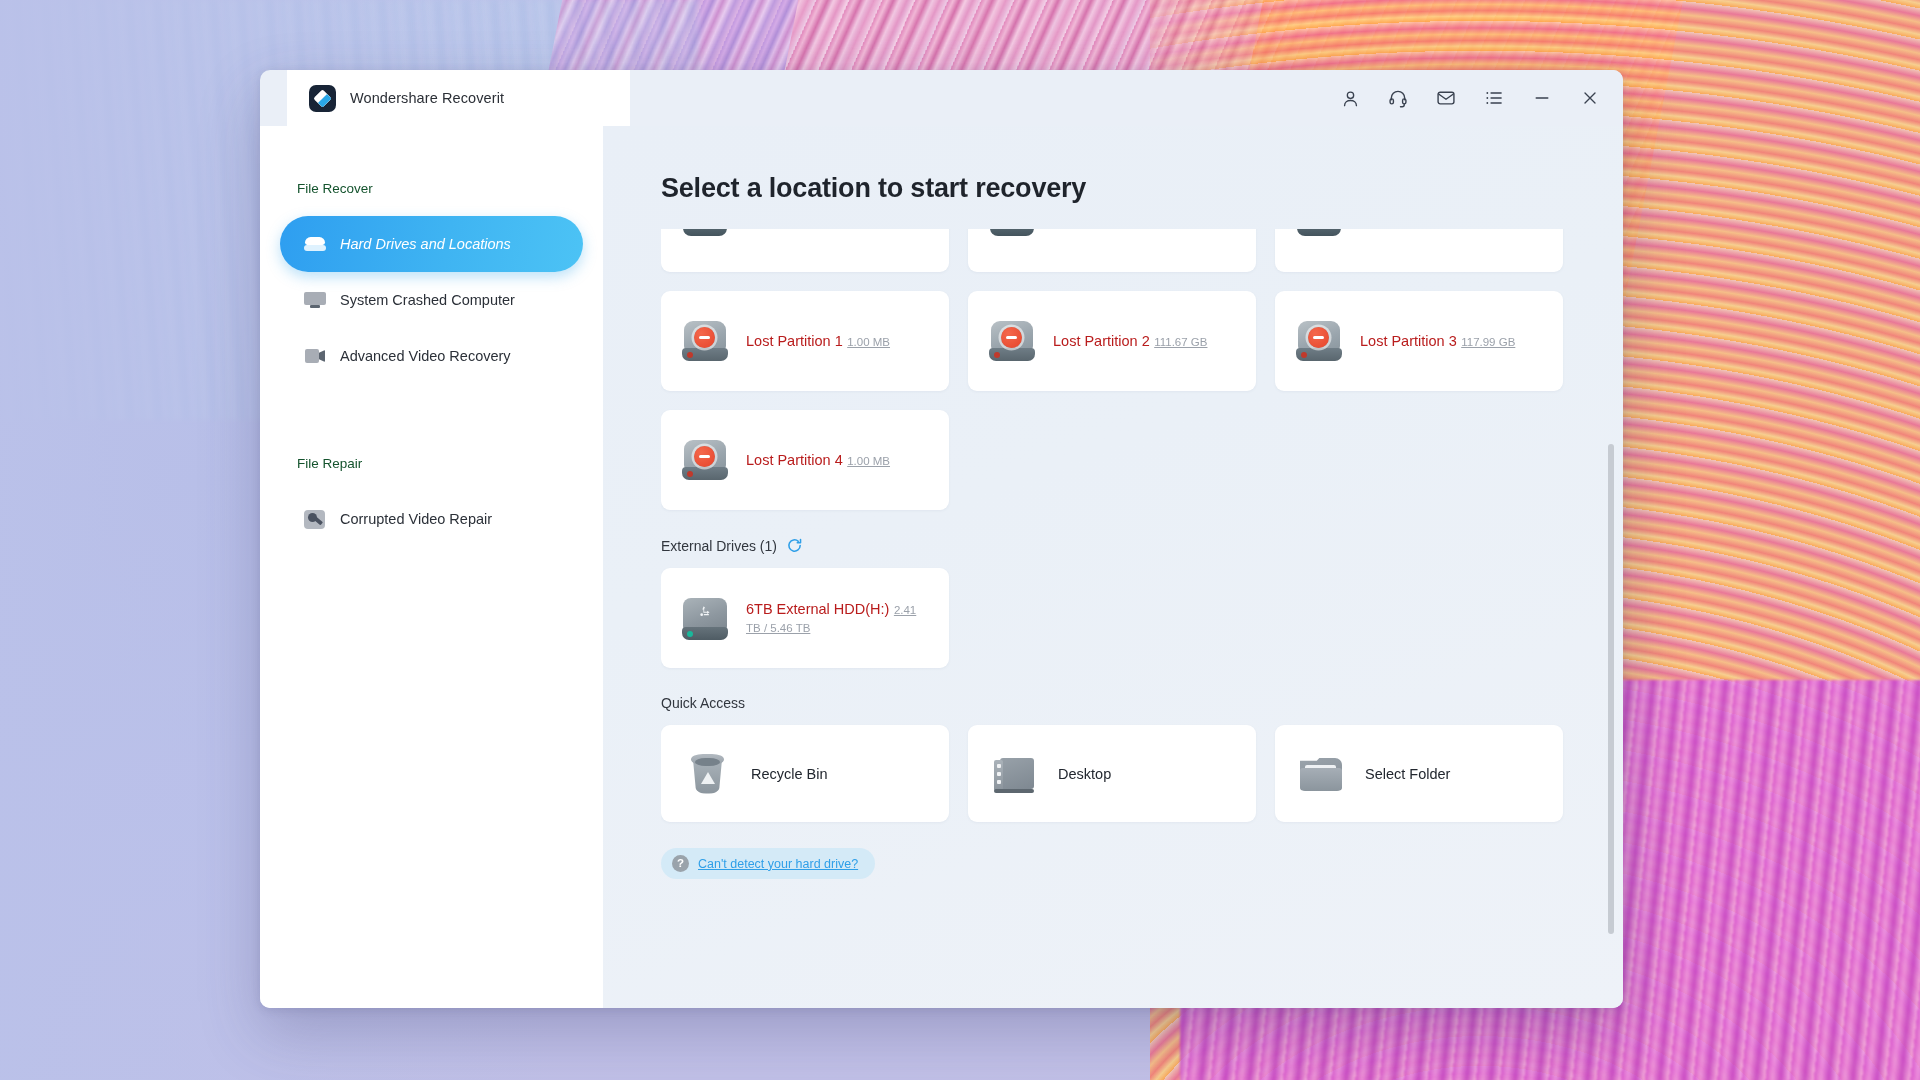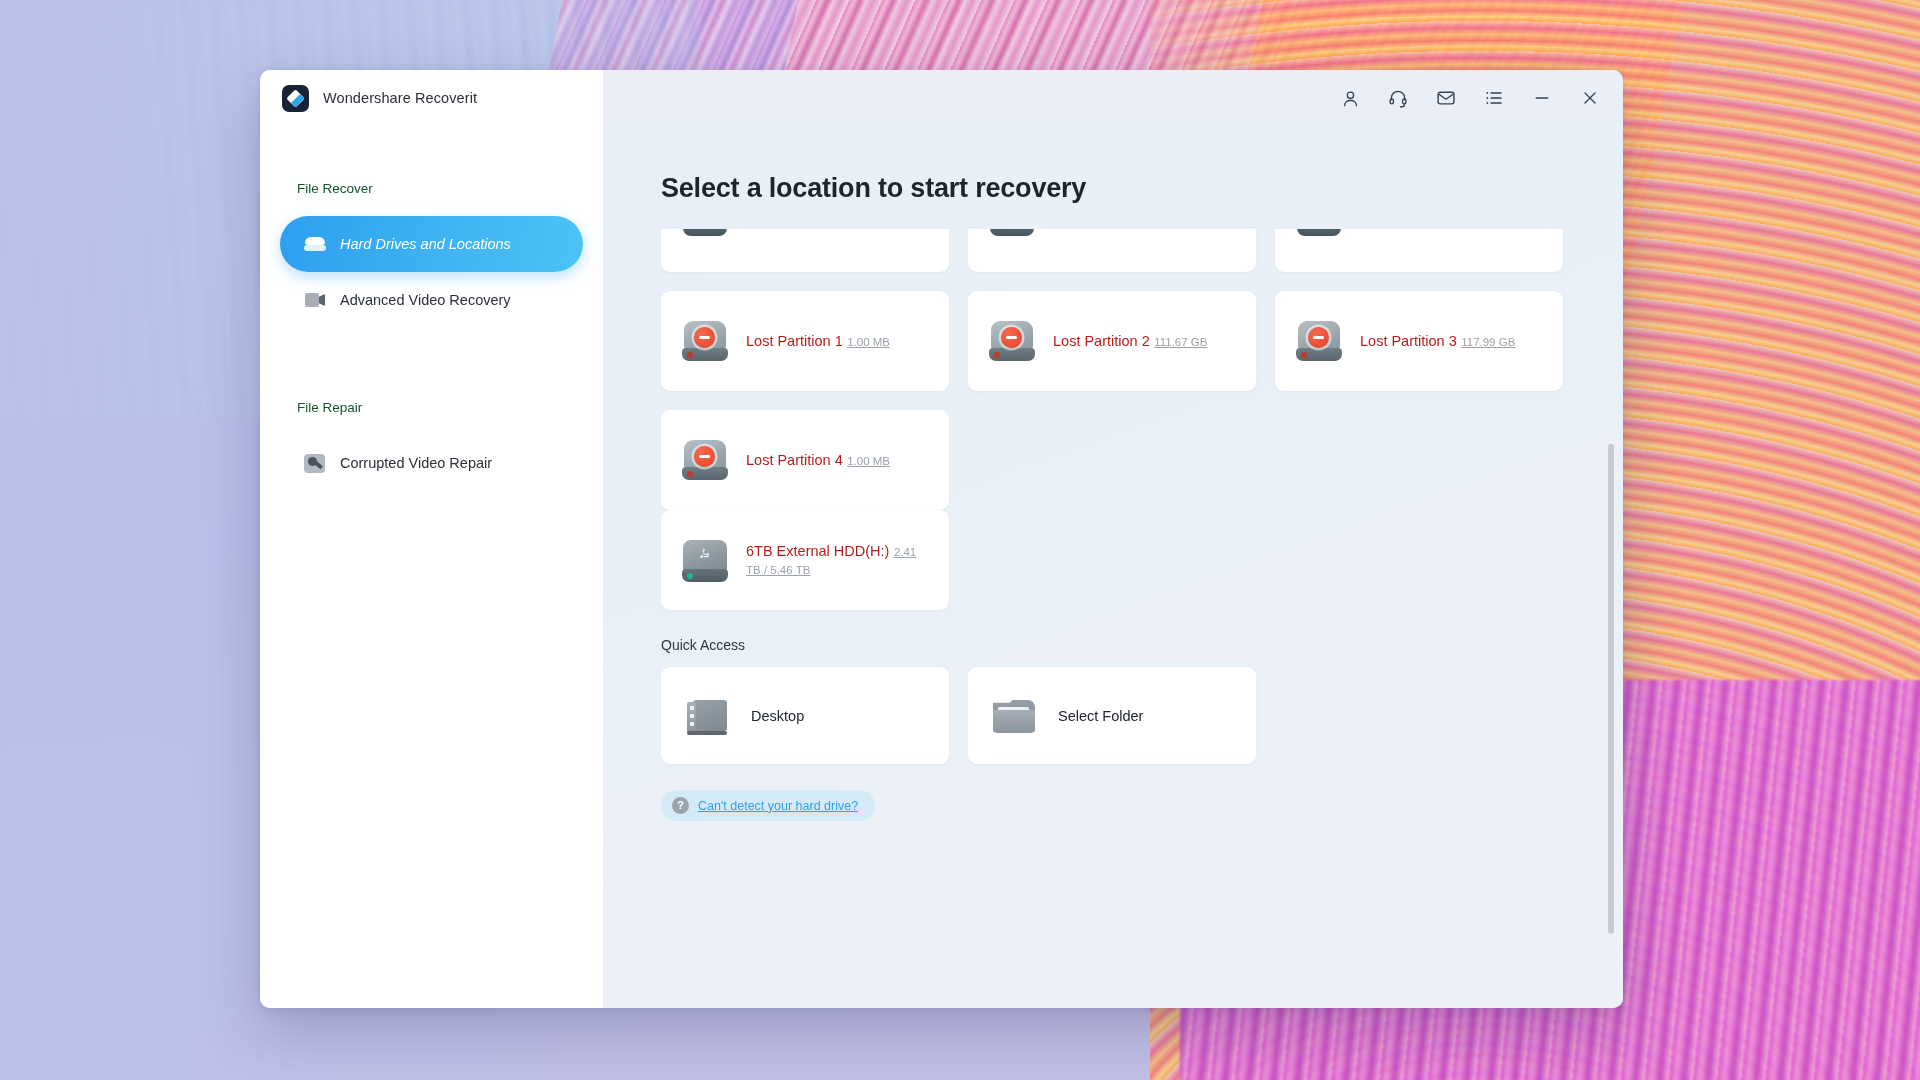--- a/index.html
+++ b/index.html
@@ -103,20 +103,21 @@
     overflow: hidden;
     display: flex;
     flex-direction: column;
   }
 
   .titlebar {
     height: 56px;
     display: flex;
     align-items: stretch;
     flex: 0 0 56px;
+    padding-left: 27px;
   }
   .titlebar-left {
     width: 343px;
     background: #ffffff;
     display: flex;
     align-items: center;
     padding-left: 22px;
     gap: 14px;
   }
   .app-logo {
@@ -522,20 +523,29 @@
         <div class="side-item active">
           <span class="side-ico">
             <span class="ico-hdd">
                 <span class="top"></span>
                 <span class="bot"></span>
               </span>
           </span>
           <span>Hard Drives and Locations</span>
         </div>
 
+        <div class="side-item">
+          <span class="side-ico">
+            <span class="ico-monitor">
+                <span class="scr"></span>
+                <span class="std"></span>
+              </span>
+          </span>
+          <span>System Crashed Computer</span>
+        </div>
 
         <div class="side-item">
           <span class="side-ico">
             <span class="ico-video">
                 <span class="bodyp"></span>
                 <span class="lens"></span>
               </span>
           </span>
           <span>Advanced Video Recovery</span>
         </div>
@@ -664,20 +674,29 @@
               </span>
               <span class="card-text">
                 <span class="card-name">Lost Partition 4</span>
                 <span class="bar"><span class="bar-fill" style="width:100%;background:#f05a3c"></span></span>
                 <span class="card-sub">1.00 MB</span>
               </span>
             </div>
           </div>
 
           
+          <div class="section-head">
+            <span>External Drives (1)</span>
+            <span class="refresh-ico">
+              <svg width="17" height="17" viewBox="0 0 24 24" fill="none" stroke="currentColor" stroke-width="2.2" stroke-linecap="round" stroke-linejoin="round">
+                <path d="M20 12a8 8 0 1 1-2.6-5.9"></path>
+                <path d="M20.5 3.5V8h-4.6"></path>
+              </svg>
+            </span>
+          </div>
 
           <div class="grid3">
             <div class="card">
               <span class="card-ico">
                 <span class="hdd-ext">
                   <span class="sh"></span>
                     <span class="base"></span>
                     <span class="dot"></span>
                   <span class="usb">
                     <svg width="16" height="16" viewBox="0 0 24 24" fill="currentColor">
@@ -697,20 +716,31 @@
           </div>
 
           
           <div class="section-head">
             <span>Quick Access</span>
           </div>
 
           <div class="grid3">
             <div class="qa-card">
               <span class="qa-ico">
+                <span class="bin">
+                    <span class="can"></span>
+                    <span class="lid"></span>
+                    <span class="inner"></span>
+                    <span class="tri"></span>
+                  </span>
+              </span>
+              <span class="qa-label">Recycle Bin</span>
+            </div>
+            <div class="qa-card">
+              <span class="qa-ico">
                 <span class="deskico">
                   <span class="scr"></span>
                     <span class="side"></span>
                   <span class="sq sq1"></span>
                     <span class="sq sq2"></span>
                     <span class="sq sq3"></span>
                   <span class="shadow"></span>
                 </span>
               </span>
               <span class="qa-label">Desktop</span>

